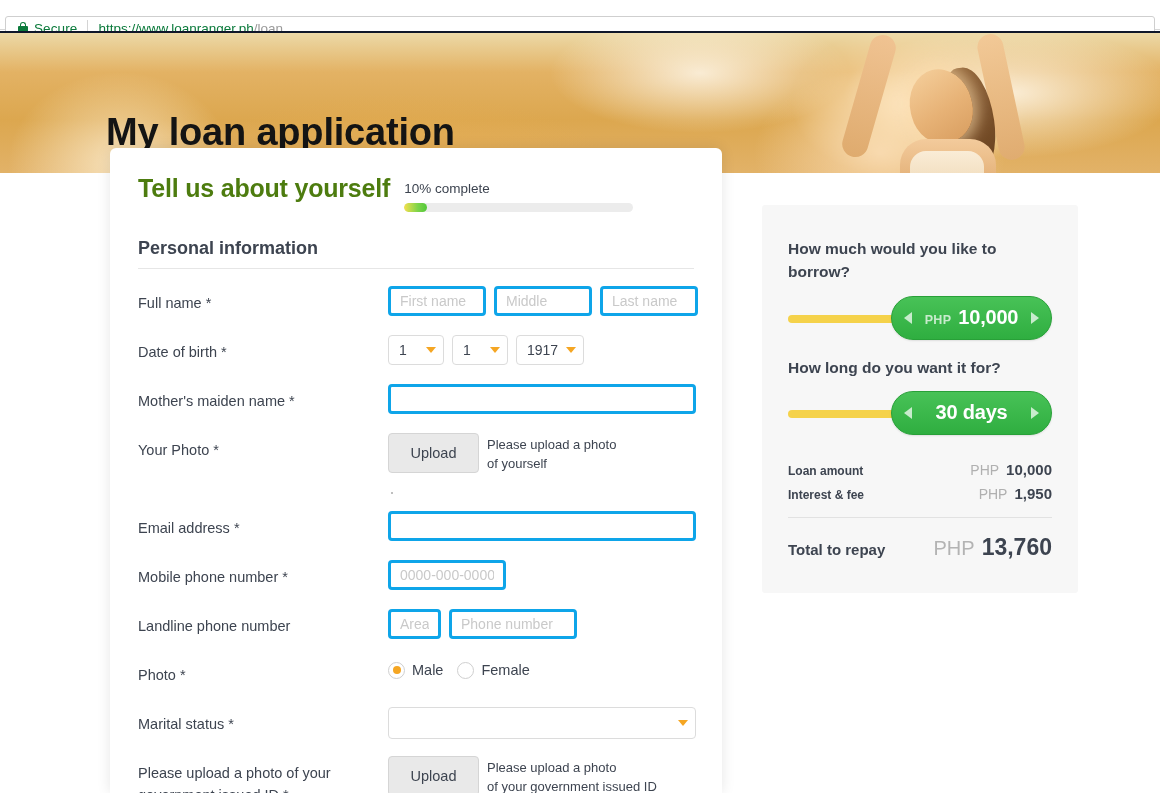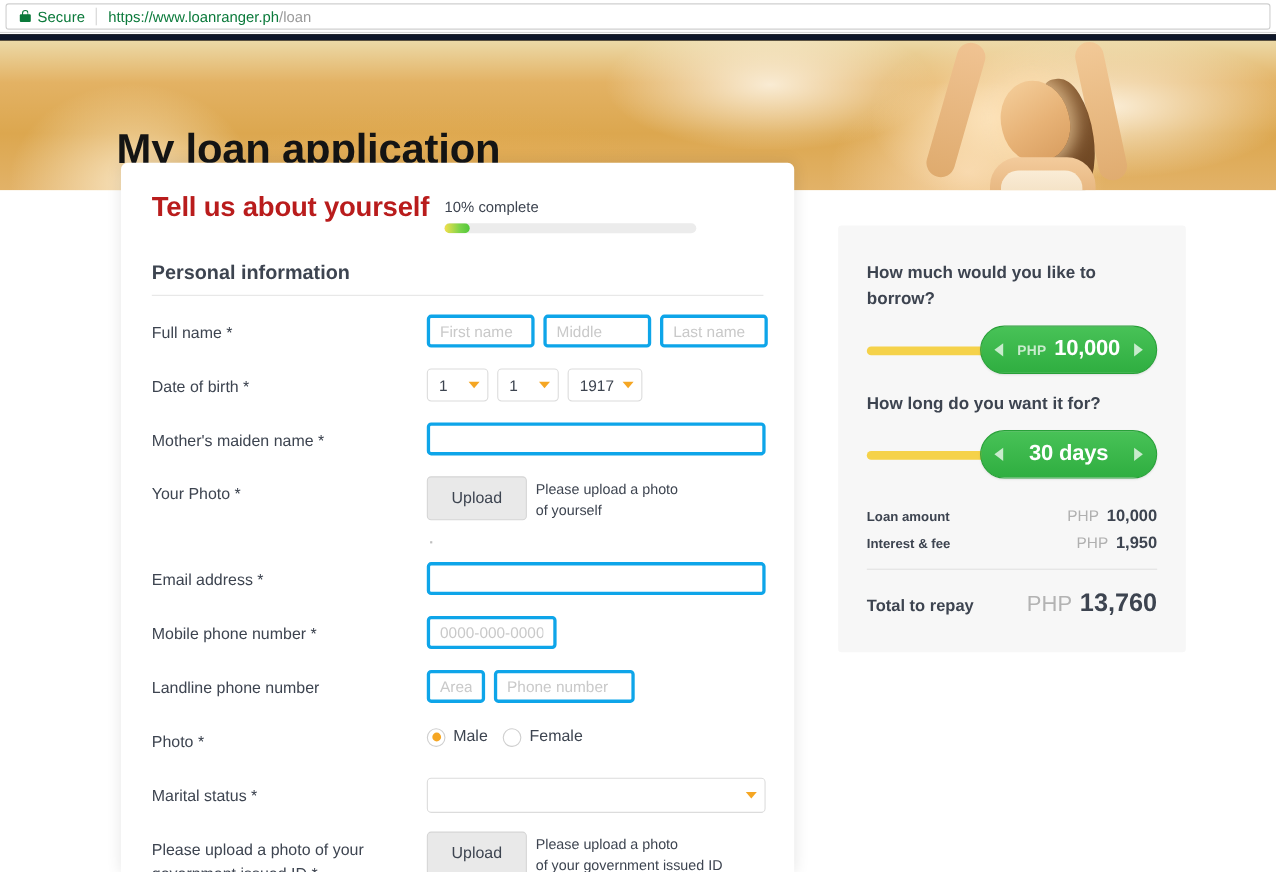--- a/index.html
+++ b/index.html
@@ -17,21 +17,21 @@
   .browser-chrome {
     position: absolute;
     top: 0; left: 0;
     width: 1160px;
     height: 30px;
     background: #ffffff;
     border-bottom: 1px solid #d8d8d8;
   }
   .omnibox {
     position: absolute;
-    top: 3px; left: 5px;
+    top: 16px; left: 5px;
     width: 1150px;
     height: 24px;
     border: 1px solid #cfcfcf;
     border-radius: 3px;
     background: #ffffff;
     display: flex;
     align-items: center;
   }
   .lock-icon {
     margin-left: 12px;
@@ -75,21 +75,21 @@
   .url-text .url-path { color: #9a9a9a; }
 
   
   .hero {
     position: absolute;
     top: 31px; left: 0;
     width: 1160px;
     height: 142px;
     overflow: hidden;
     background: #e8b65a;
-    border-top: 6px solid #0f172a;
+    border-top: 2px solid #0f172a;
   }
   .hero-photo {
     position: absolute;
     inset: 0;
     background:
       radial-gradient(ellipse 180px 120px at 880px 120px, rgba(247,214,170,.95) 0%, rgba(240,190,125,0) 70%),
       radial-gradient(ellipse 230px 90px at 1010px 60px, rgba(255,248,235,.85) 0%, rgba(255,245,225,0) 72%),
       radial-gradient(ellipse 200px 80px at 700px 40px, rgba(255,250,240,.8) 0%, rgba(252,240,215,0) 75%),
       radial-gradient(ellipse 160px 130px at 120px 130px, rgba(255,243,218,.75) 0%, rgba(250,225,175,0) 70%),
       radial-gradient(ellipse 300px 120px at 400px 150px, rgba(231,174,82,.85) 0%, rgba(231,174,82,0) 75%),
@@ -189,21 +189,21 @@
   .card-inner { padding: 26px 28px 0 28px; }
 
   .section-head-row {
     display: flex;
     align-items: flex-start;
     gap: 14px;
   }
   .section-title {
     font-size: 25px;
     font-weight: 700;
-    color: #b91c1c;
+    color: #4d7c0f;
     letter-spacing: -0.2px;
     white-space: nowrap;
   }
   .progress-wrap { padding-top: 7px; flex: 1; }
   .progress-label {
     font-size: 13.5px;
     color: #3d4450;
     margin-bottom: 7px;
   }
   .progress-track {

